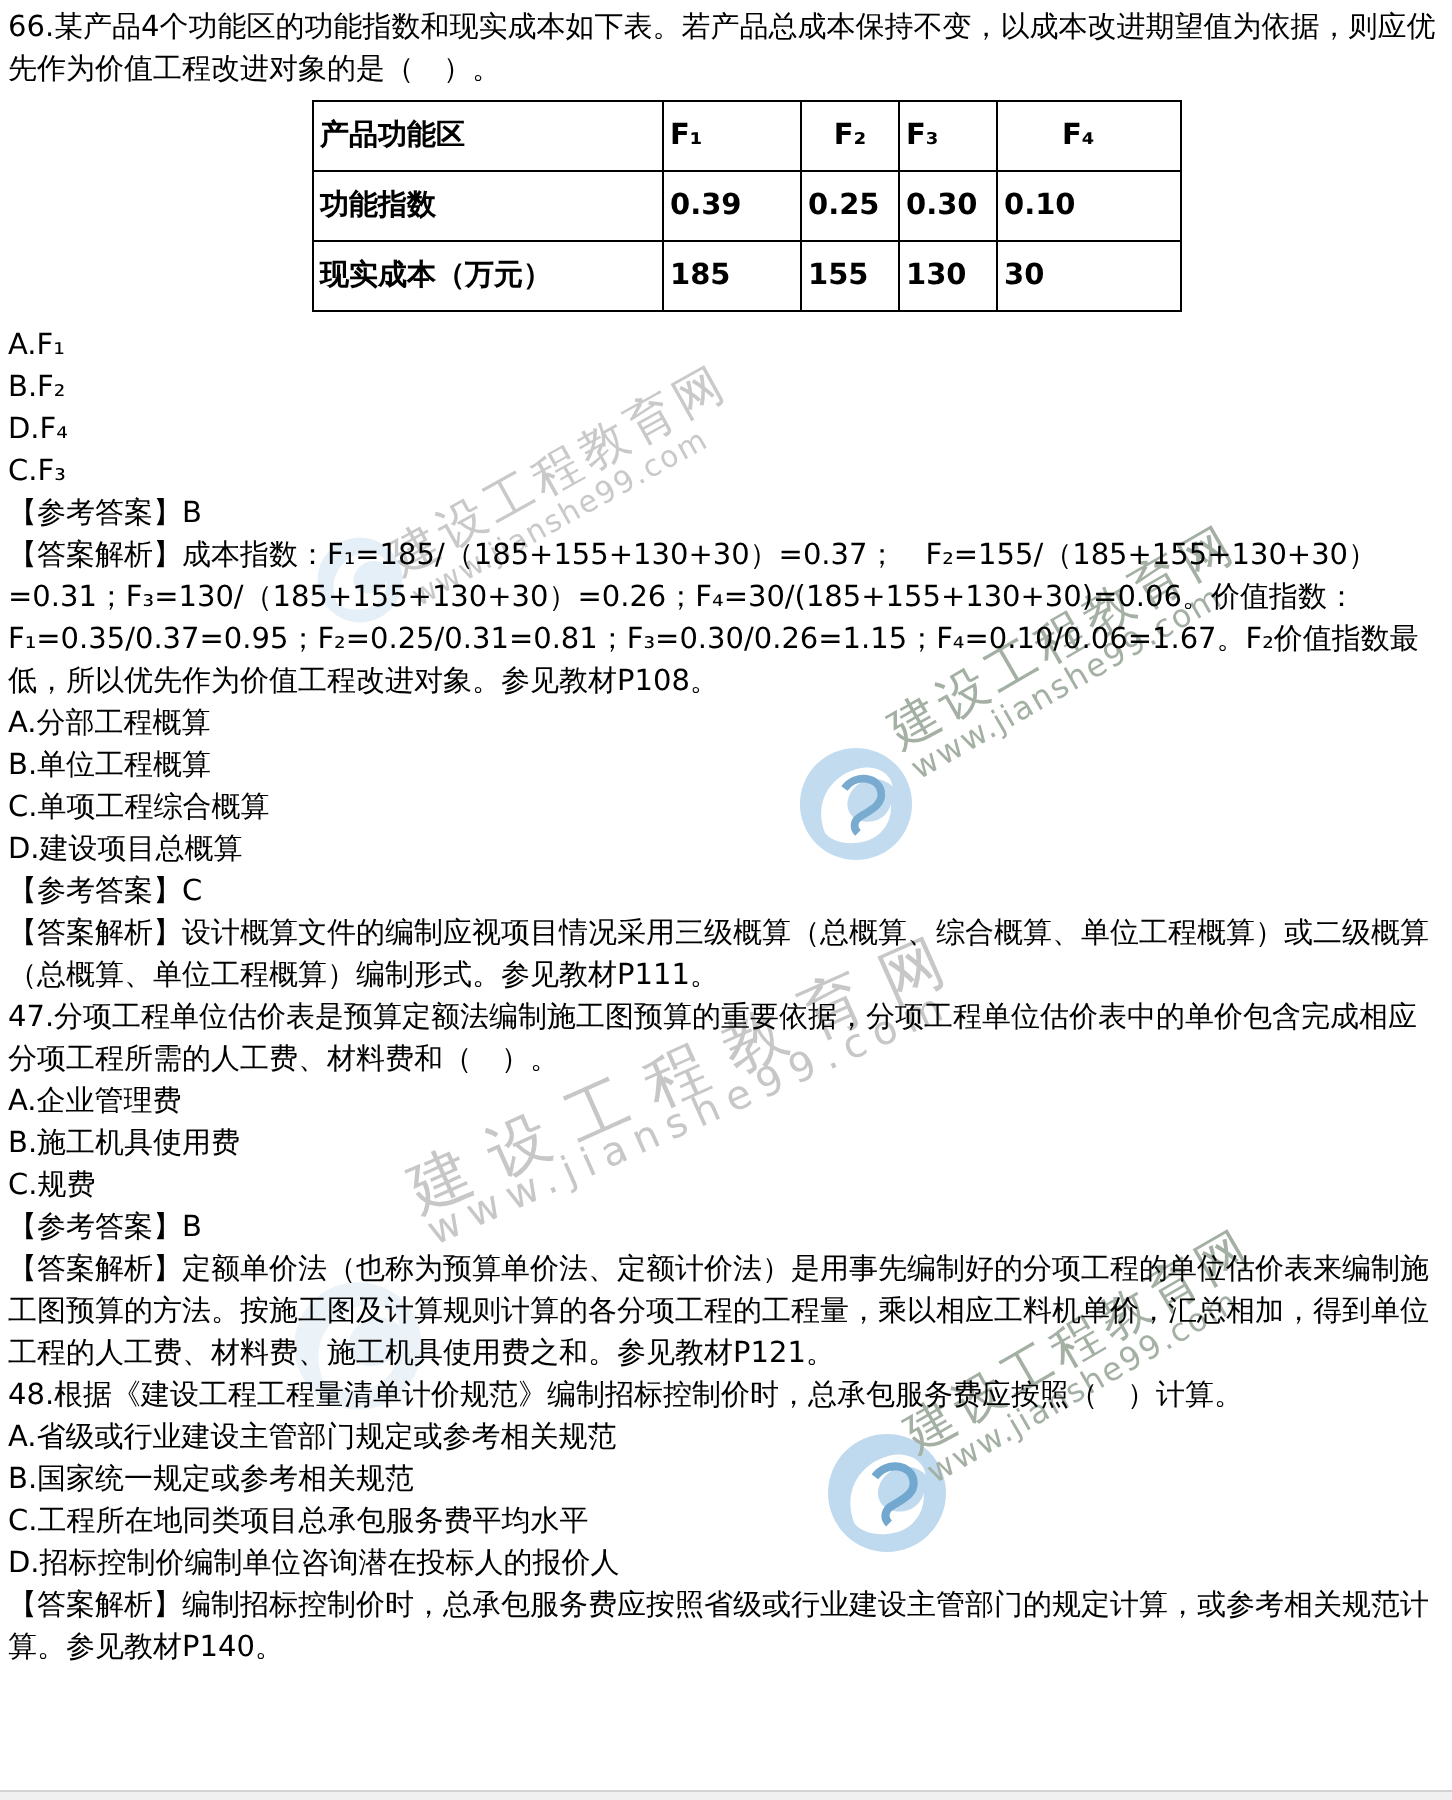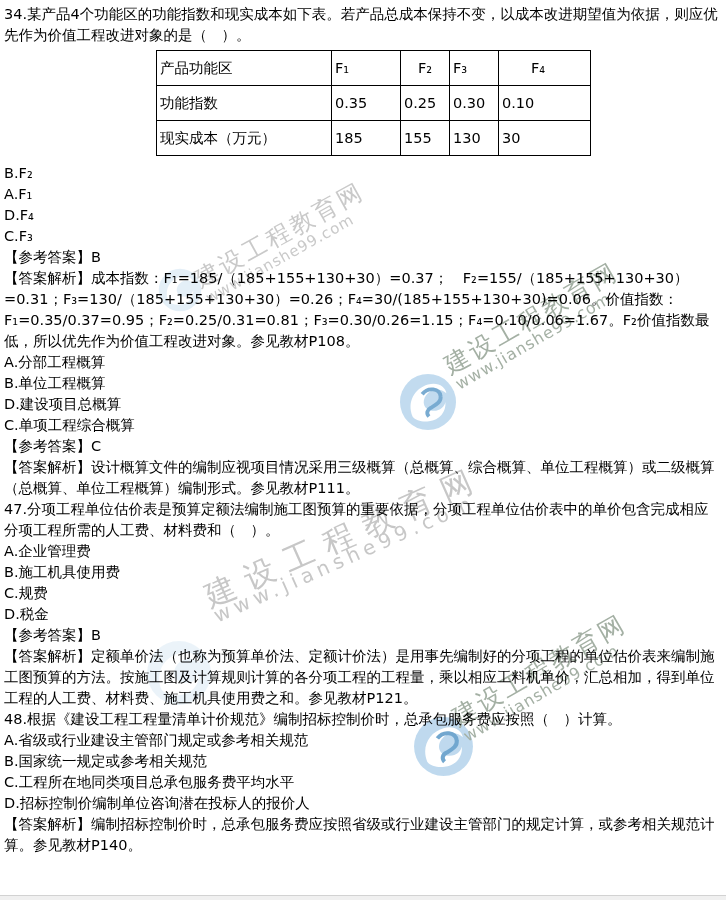--- a/index.html
+++ b/index.html
@@ -13,21 +13,21 @@
   p{margin:0;}
   .stem{margin:0;}
   .opt{margin:0;}
   .ansline{margin:0;}
   .analysis{margin:0;}
 
   
   .qtable{border-collapse:collapse;margin:4px 0 7px 152px;table-layout:fixed;}
   .qtable td{
     border:1px solid #000;height:34px;padding:0 3px;
-    font-size:14.5px;vertical-align:middle;background:transparent;
+    font-size:14.5px;vertical-align:middle;background:transparent;font-weight:bold;
   }
   .qtable .c0{width:168px;}
   .qtable .c1{width:62px;}
   .qtable .c2{width:42px;text-align:center;}
   .qtable .c3{width:42px;}
   .qtable .c4{width:56px;padding-left:32px;}
 
   
   .watermarks{position:absolute;inset:0;z-index:1;pointer-events:none;}
   .wm{position:absolute;transform-origin:0 0;white-space:nowrap;}
@@ -102,71 +102,70 @@
   <div class="wm wm-d">
     <div class="l1">建设工程教育网</div>
     <div class="l2">www.jianshe99.com</div>
   </div>
 
 </div>
 
 <div class="content">
 
   <section>
-    <p class="stem">34.某产品4个功能区的功能指数和现实成本如下表。若产品总成本保持不变，以成本改进期望值为依据，则应优先作为价值工程改进对象的是（　）。</p>
+    <p class="stem">66.某产品4个功能区的功能指数和现实成本如下表。若产品总成本保持不变，以成本改进期望值为依据，则应优先作为价值工程改进对象的是（　）。</p>
 
     <table class="qtable">
       <tbody>
           <tr>
         <td class="c0">产品功能区</td>
         <td class="c1">F₁</td>
         <td class="c2">F₂</td>
         <td class="c3">F₃</td>
         <td class="c4">F₄</td>
       </tr>
       <tr>
         <td>功能指数</td>
-        <td>0.35</td>
+        <td>0.39</td>
         <td>0.25</td>
         <td>0.30</td>
         <td>0.10</td>
       </tr>
       <tr>
         <td>现实成本（万元）</td>
         <td>185</td>
         <td>155</td>
         <td>130</td>
         <td>30</td>
       </tr>
     </tbody>
       </table>
 
+    <p class="opt">A.F₁</p>
     <p class="opt">B.F₂</p>
-    <p class="opt">A.F₁</p>
     <p class="opt">D.F₄</p>
     <p class="opt">C.F₃</p>
     <p class="ansline"><span>【参考答案】</span><span>B</span></p>
     <p class="analysis"><span>【答案解析】</span><span>成本指数：F₁=185/（185+155+130+30）=0.37；　F₂=155/（185+155+130+30）=0.31；F₃=130/（185+155+130+30）=0.26；F₄=30/(185+155+130+30)=0.06。价值指数：F₁=0.35/0.37=0.95；F₂=0.25/0.31=0.81；F₃=0.30/0.26=1.15；F₄=0.10/0.06=1.67。F₂价值指数最低，所以优先作为价值工程改进对象。参见教材P108。</span></p>
   </section>
 
   <section>
     <p class="opt">A.分部工程概算</p>
     <p class="opt">B.单位工程概算</p>
+    <p class="opt">C.单项工程综合概算</p>
     <p class="opt">D.建设项目总概算</p>
-    <p class="opt">C.单项工程综合概算</p>
     <p class="ansline"><span>【参考答案】</span><span>C</span></p>
     <p class="analysis"><span>【答案解析】</span><span>设计概算文件的编制应视项目情况采用三级概算（总概算、综合概算、单位工程概算）或二级概算（总概算、单位工程概算）编制形式。参见教材P111。</span></p>
   </section>
 
   <section>
     <p class="stem">47.分项工程单位估价表是预算定额法编制施工图预算的重要依据，分项工程单位估价表中的单价包含完成相应分项工程所需的人工费、材料费和（　）。</p>
     <p class="opt">A.企业管理费</p>
     <p class="opt">B.施工机具使用费</p>
     <p class="opt">C.规费</p>
-    <p class="opt">D.税金</p>
     <p class="ansline"><span>【参考答案】</span><span>B</span></p>
     <p class="analysis"><span>【答案解析】</span><span>定额单价法（也称为预算单价法、定额计价法）是用事先编制好的分项工程的单位估价表来编制施工图预算的方法。按施工图及计算规则计算的各分项工程的工程量，乘以相应工料机单价，汇总相加，得到单位工程的人工费、材料费、施工机具使用费之和。参见教材P121。</span></p>
   </section>
 
   <section>
     <p class="stem">48.根据《建设工程工程量清单计价规范》编制招标控制价时，总承包服务费应按照（　）计算。</p>
     <p class="opt">A.省级或行业建设主管部门规定或参考相关规范</p>
     <p class="opt">B.国家统一规定或参考相关规范</p>
     <p class="opt">C.工程所在地同类项目总承包服务费平均水平</p>
     <p class="opt">D.招标控制价编制单位咨询潜在投标人的报价人</p>

